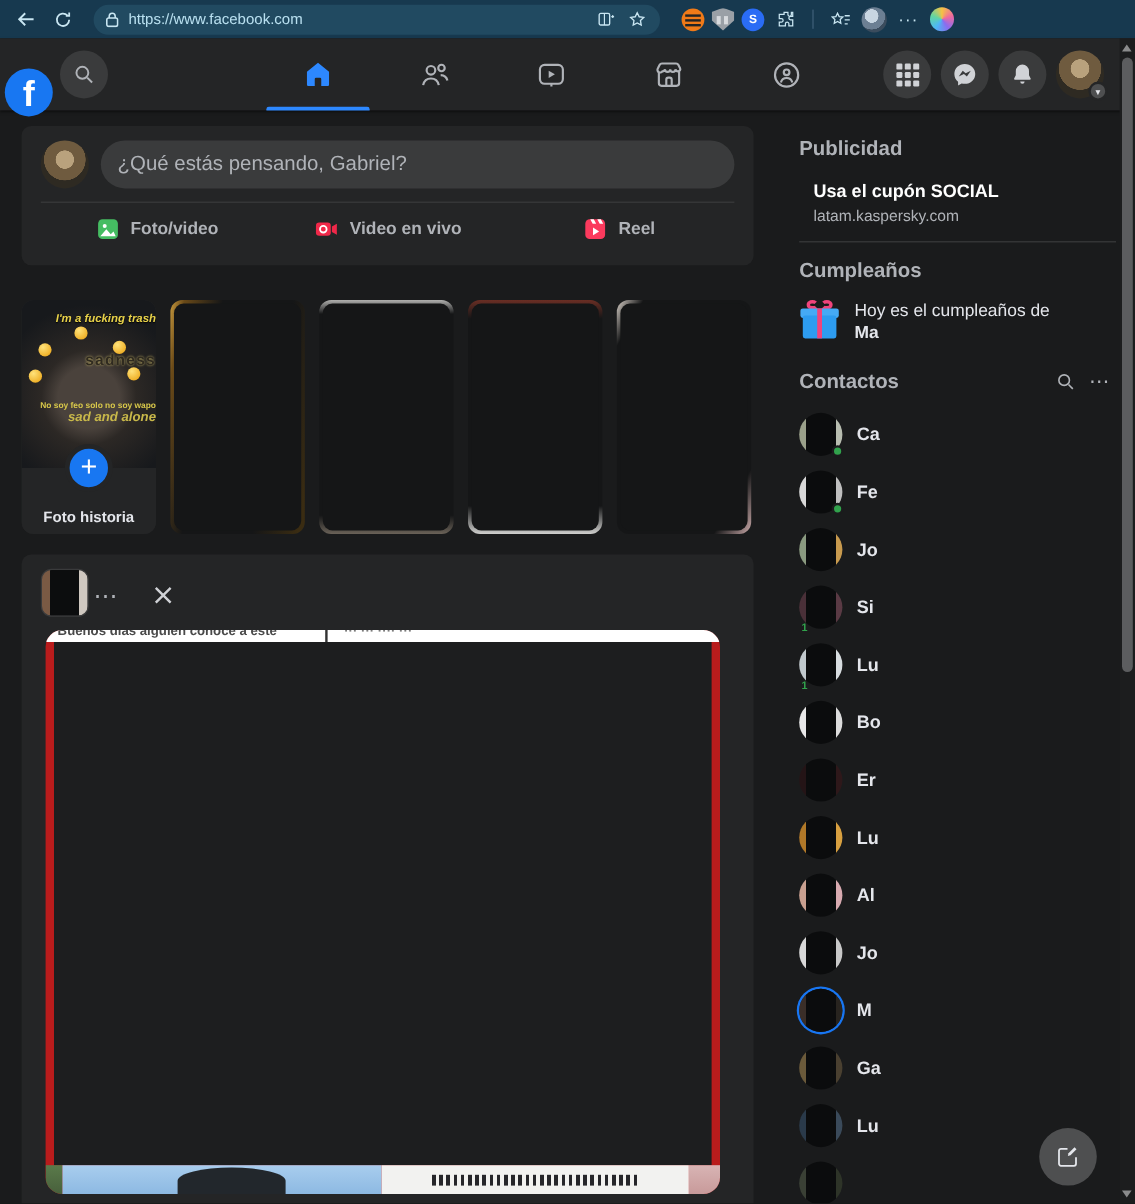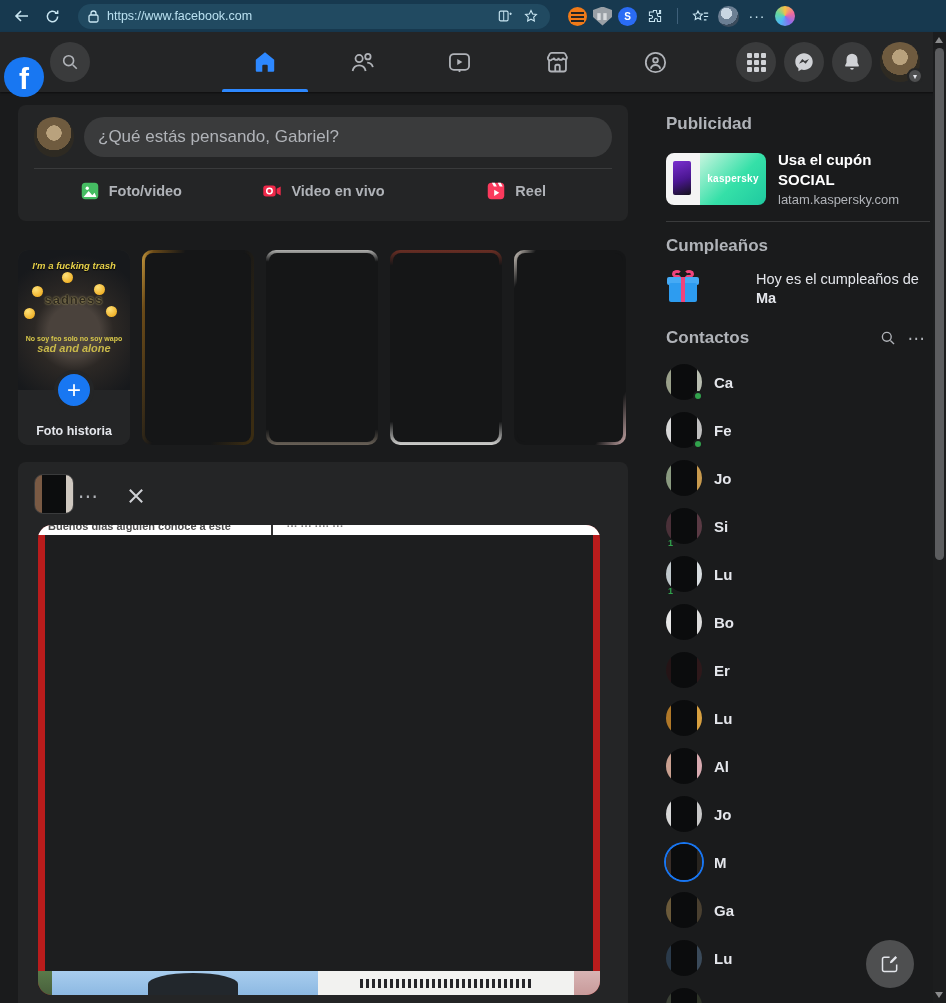--- a/index.html
+++ b/index.html
@@ -70,21 +70,21 @@
     color:#b0b3b8; font-size:14.5px; font-weight:bold; border-radius:6px; }
   .act-icon { width:22px; height:22px; display:flex; align-items:center; justify-content:center; }
 
   
   #stories { position:absolute; left:0; top:145px; width:610px; display:flex; gap:12px; }
   .story { width:112px; height:195px; border-radius:10px; overflow:hidden; position:relative; flex:0 0 auto; }
   #story-create { background:#242526; }
   #story-create-photo { position:absolute; inset:0 0 55px 0;
     background:radial-gradient(circle at 50% 58%, #4a423c 0 26%, #2c2825 40%, #17191c 78%);
     overflow:hidden; }
-  .meme-line { position:absolute; width:100%; text-align:center; font-weight:bold; }
+  .meme-line { position:absolute; width:100%; text-align:right; font-weight:bold; }
   .meme-1 { top:10px; color:#e8d24a; font-style:italic; font-size:9.5px; text-shadow:0 1px 1px #000; }
   .meme-2 { top:42px; color:#2f2a20; font-size:13px; letter-spacing:1px;
     text-shadow:0 0 2px #c8b86a; }
   .meme-3 { bottom:48px; color:#d8c84a; font-size:7px; }
   .meme-4 { bottom:36px; color:#c8b84a; font-size:11px;font-style:italic; }
   .emoji-dot { position:absolute; width:11px; height:11px; border-radius:50%;
     background:radial-gradient(circle at 35% 30%, #ffe27a, #f0b32c 70%, #c98a12); }
   #story-create-bottom { position:absolute; left:0; right:0; bottom:0; height:55px; background:#242526; }
   #story-plus { position:absolute; left:50%; top:-20px; transform:translateX(-50%); width:40px; height:40px;
     border-radius:50%; background:#1877f2; border:4px solid #242526; color:#fff; font-size:24px;
@@ -145,21 +145,21 @@
   #ad-domain { color:#b0b3b8; font-size:13px; margin-top:2px; }
   #bday-row { display:flex; margin-top:14px; align-items:flex-start; gap:12px; }
   #gift-icon { width:34px; height:34px; position:relative; flex:0 0 auto; }
   #gift-icon .g-box { position:absolute; left:3px; top:13px; width:28px; height:19px; background:#2d9cf0; border-radius:2px; }
   #gift-icon .g-lid { position:absolute; left:1px; top:7px; width:32px; height:8px; background:#45aaf5; border-radius:2px; }
   #gift-icon .g-rib { position:absolute; left:15px; top:7px; width:4px; height:25px; background:#f0447c; }
   #gift-icon .g-bowl { position:absolute; left:6px; top:0px; width:10px; height:8px; border:3px solid #f0447c;
     border-radius:50% 50% 0 50%; border-right-color:transparent; }
   #gift-icon .g-bowr { position:absolute; right:6px; top:0px; width:10px; height:8px; border:3px solid #f0447c;
     border-radius:50% 50% 50% 0; border-left-color:transparent; }
-  #bday-text { color:#e4e6eb; font-size:14.5px; line-height:19px;margin-left:44px; }
+  #bday-text { color:#e4e6eb; font-size:14.5px; line-height:19px; }
   #bday-name { font-weight:bold; }
   #contacts-header { display:flex; align-items:center; margin-top:16px; }
   #contacts-header .sb-heading { flex:1; }
   .sb-tool { width:28px; height:28px; display:flex; align-items:center; justify-content:center;
     color:#b0b3b8; border-radius:50%; }
   #contacts-list { margin-top:6px; }
   .contact-row { display:flex; align-items:center; height:48px; gap:12px; border-radius:8px; }
   .contact-avatar { width:36px; height:36px; border-radius:50%; position:relative; flex:0 0 auto; }
   .contact-avatar.ring { box-shadow:0 0 0 2px #1876f2; }
   .online-dot { position:absolute; right:-1px; bottom:-1px; width:10px; height:10px; border-radius:50%;
@@ -428,26 +428,20 @@
             <div class="pb-white"></div>
             <div class="pb-pink"></div>
         </div>
       </div>
     </div>
   </div>
 
   <div id="sidebar">
     <div class="sb-heading">Publicidad</div>
     <div id="ad-row">
-      <div id="ad-thumb">
-        <div id="ad-thumb-left"></div>
-        <div id="ad-thumb-right">
-            <span id="ad-brand">kaspersky</span>
-          </div>
-      </div>
       <div id="ad-texts">
         <div id="ad-title">Usa el cupón SOCIAL</div>
         <div id="ad-domain">latam.kaspersky.com</div>
       </div>
     </div>
     <div class="sb-divider"></div>
     <div class="sb-heading">Cumpleaños</div>
     <div id="bday-row">
       <div id="gift-icon">
         <span class="g-bowl"></span>

